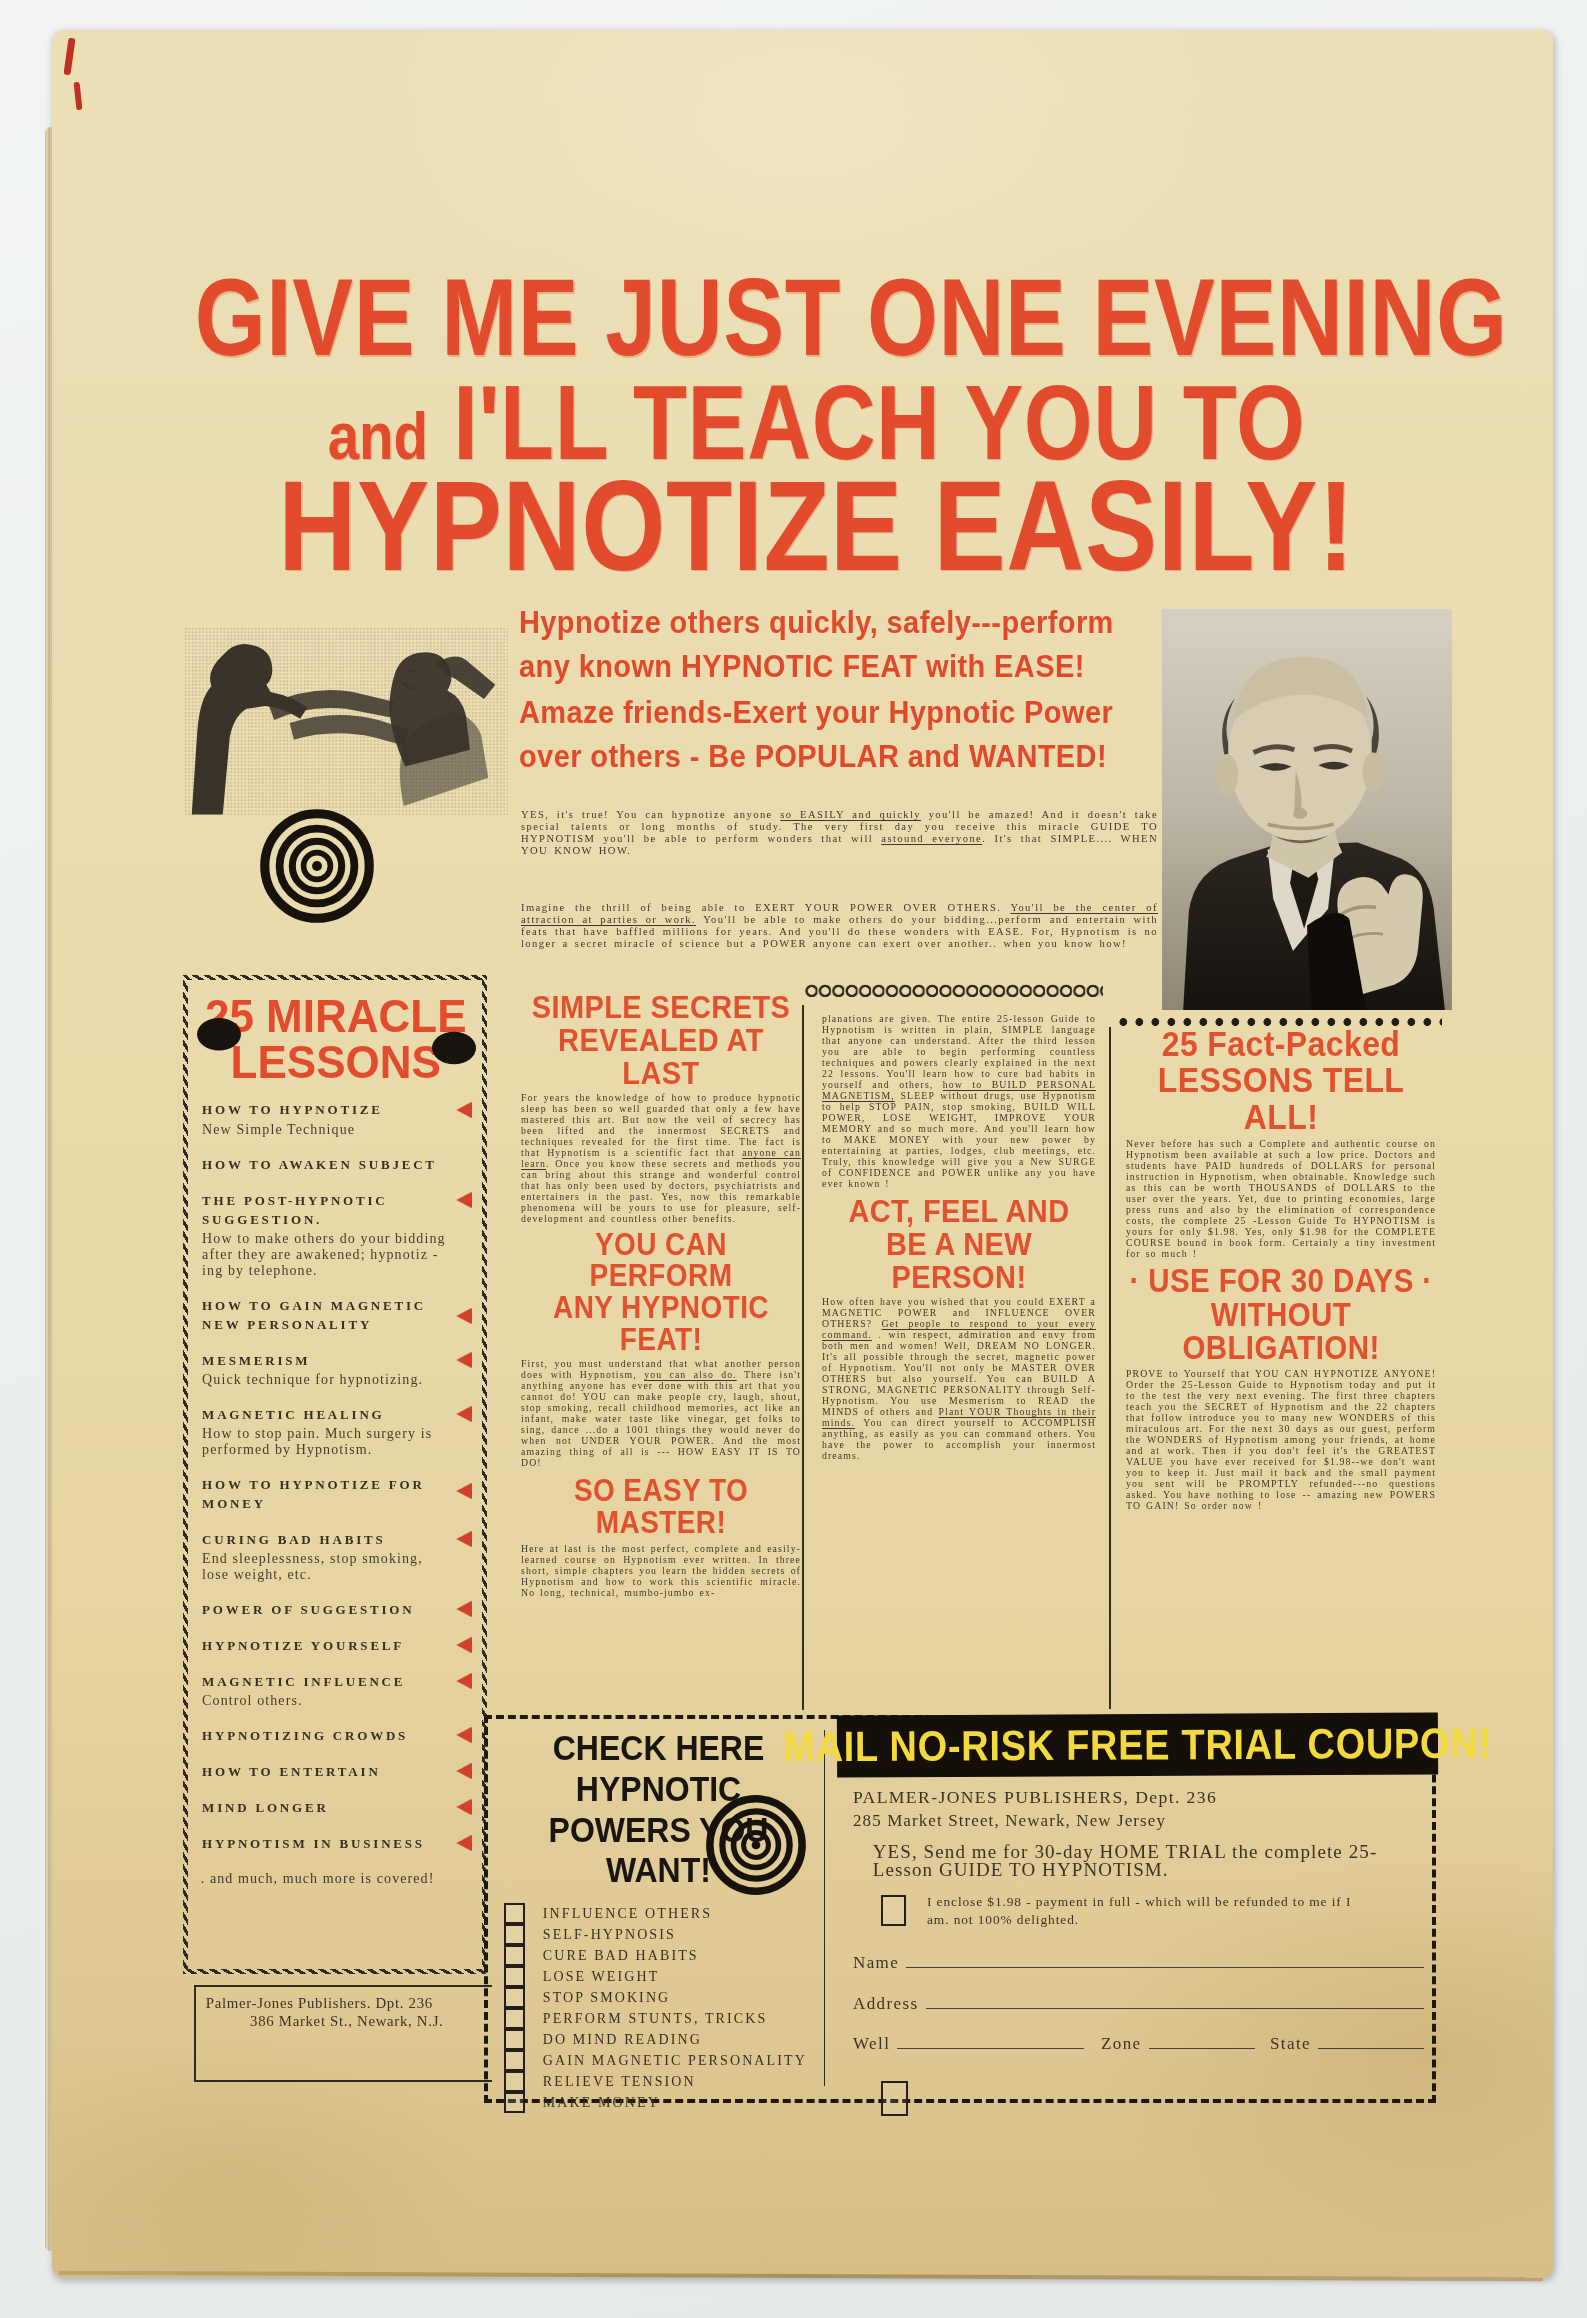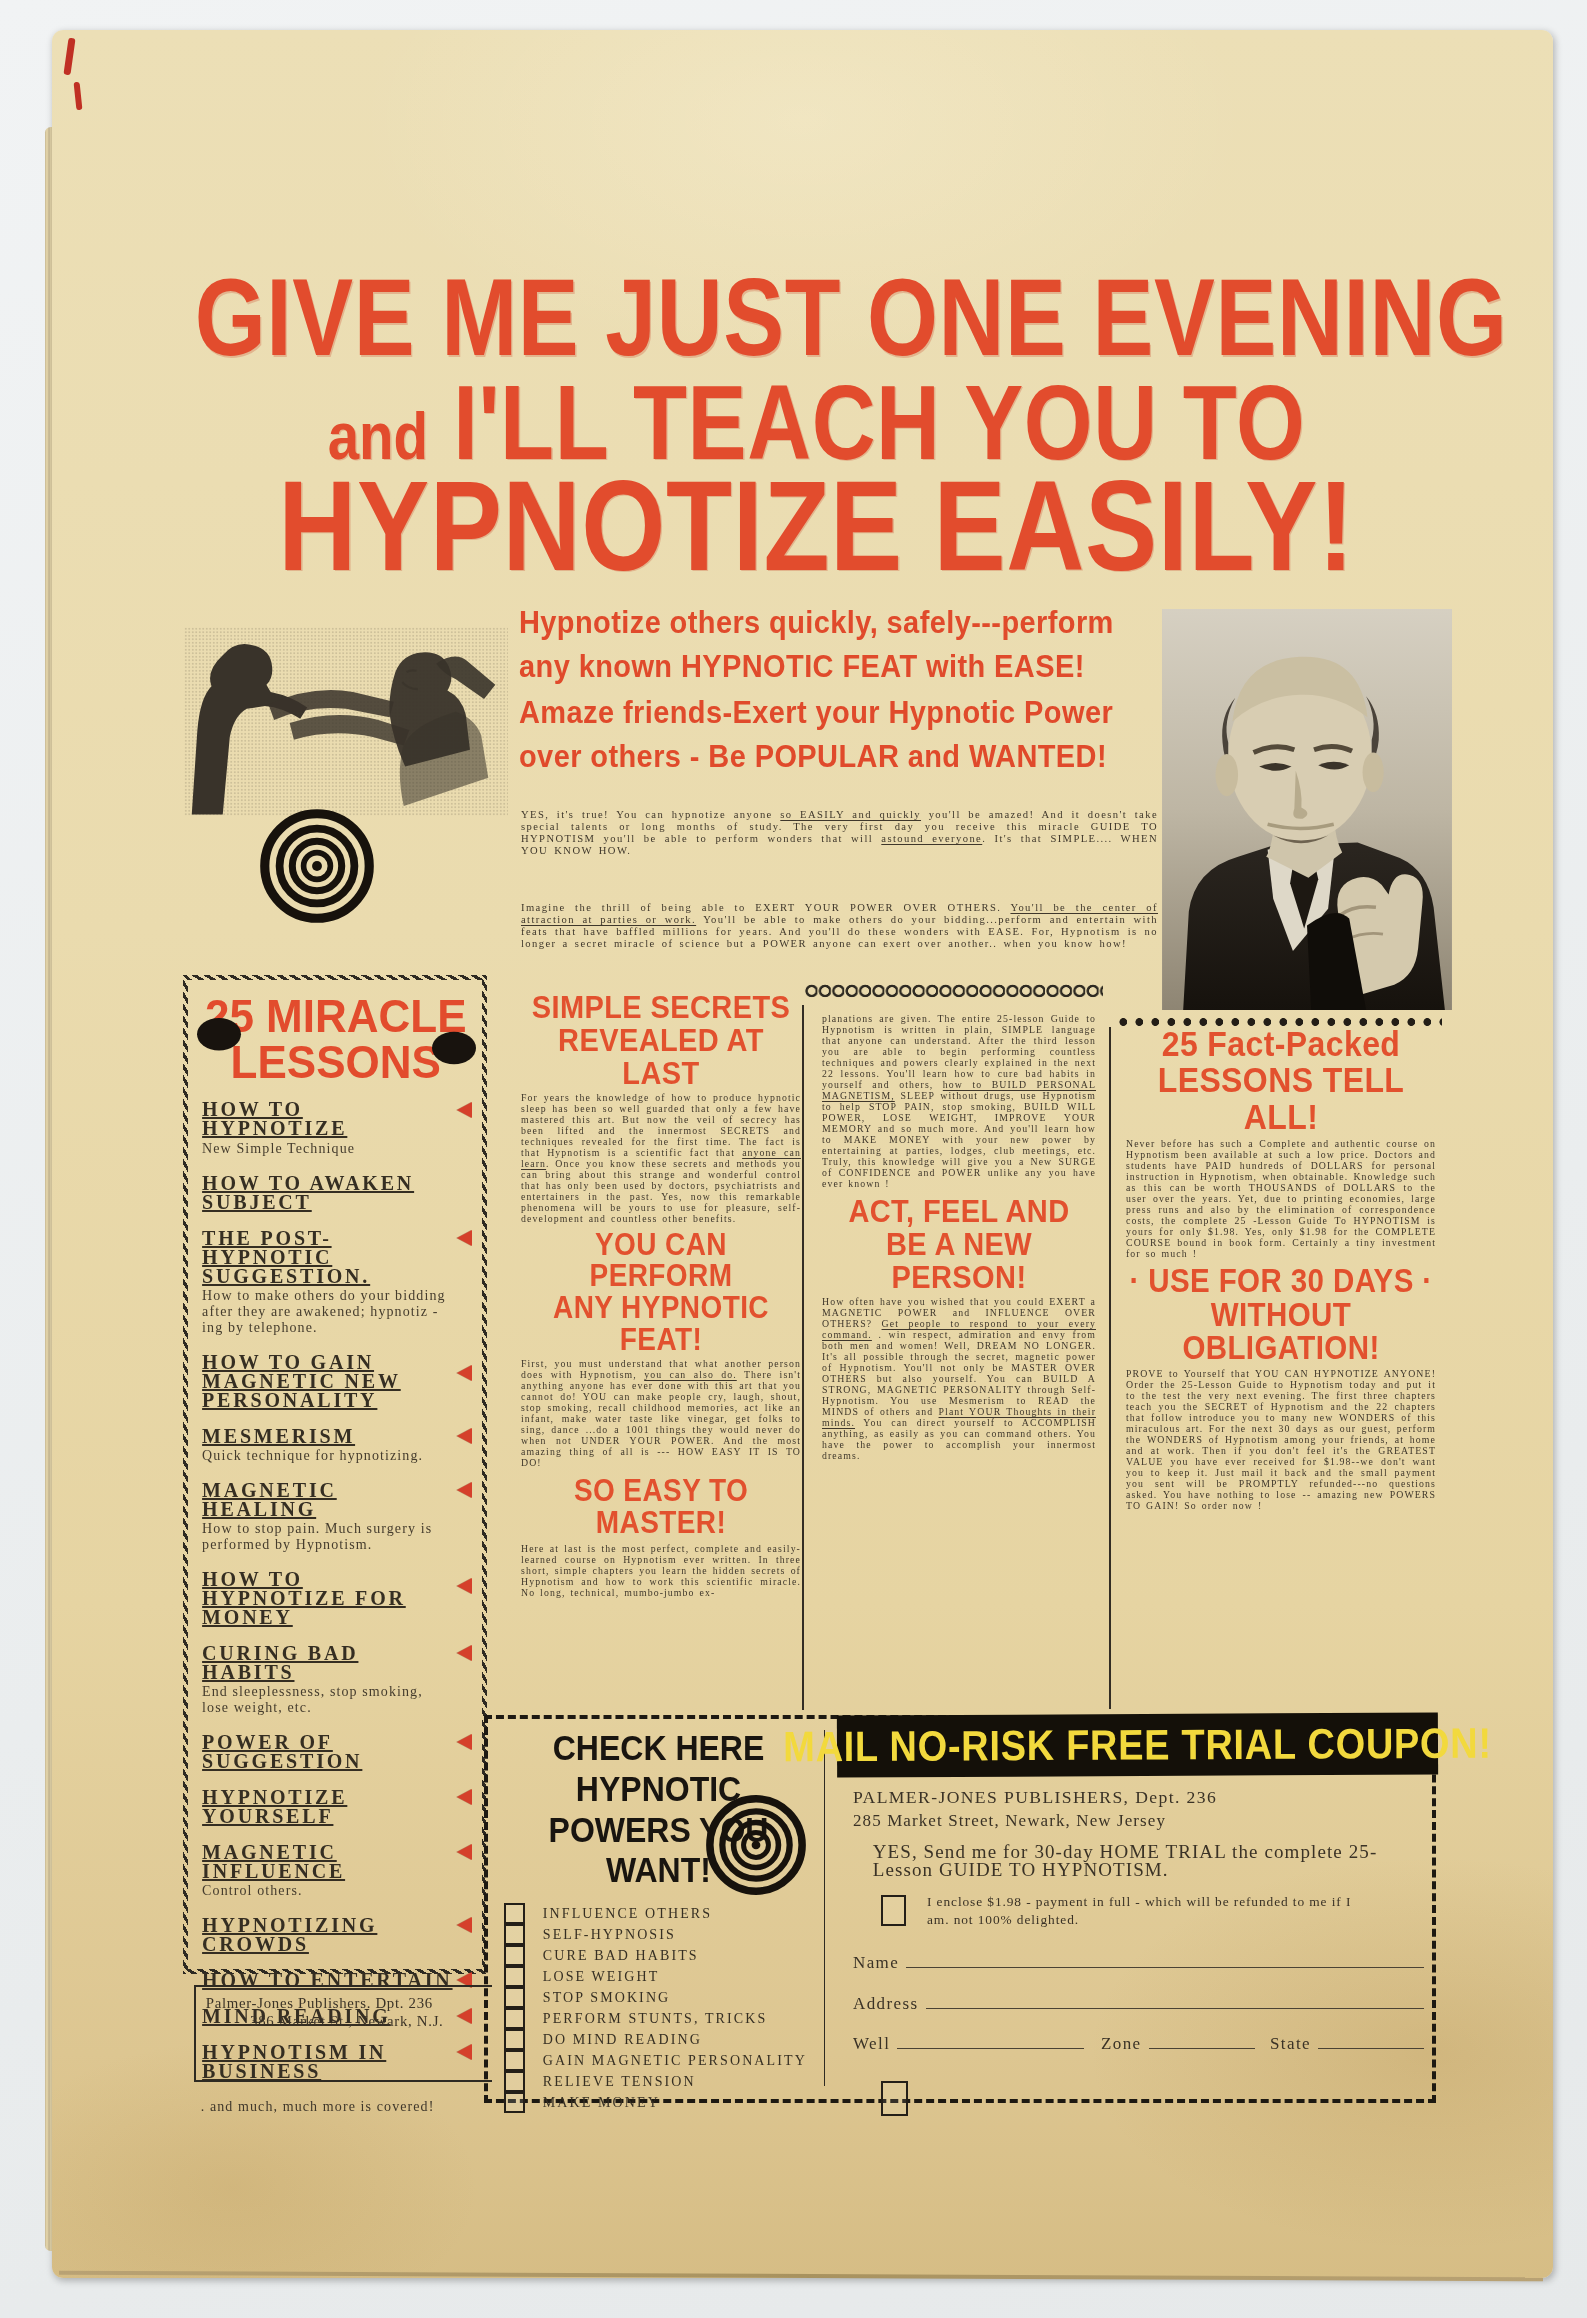--- a/index.html
+++ b/index.html
@@ -45,21 +45,21 @@
   
   .sidebar{position:absolute;left:183px;top:975px;width:304px;height:999px;
       border:5.6px solid transparent;
       border-image:repeating-linear-gradient(45deg,#2e2a22 0 4.2px,rgba(0,0,0,0) 4.2px 8.4px) 8;
       padding:4.2px 9.8px 4.2px 11.3px;box-sizing:border-box;}
   .sb-title{position:relative;text-align:center;font-family:"Liberation Sans",sans-serif;
       font-weight:900;font-size:44px;line-height:1.0;color:#e24c2d;transform:scaleY(1.05);
       margin-top:11.3px;}
   .sb-oval{position:absolute;width:44px;height:31px;background:#18130e;border-radius:50%;}
   .sb-item{position:relative;margin:17px 18.3px 0 2.8px;}
-  .sb-item-title{font-size:20px;font-weight:700;letter-spacing:2.8px;color:#352e22;line-height:19px;text-decoration:underline;}
+  .sb-item-title{font-size:13px;font-weight:700;letter-spacing:2.8px;color:#352e22;line-height:19px;}
   .sb-item-sub{font-size:14px;letter-spacing:1.1px;color:#453c2d;line-height:16px;margin-top:2.1px;}
   .sb-arrow{position:absolute;right:-18.3px;top:1.4px;width:0;height:0;
       border-top:8.4px solid transparent;border-bottom:8.4px solid transparent;
       border-right:15.5px solid #d5402b;filter:drop-shadow(-0.7px 0.7px 0 rgba(120,30,10,.4));}
   .sb-footer{font-size:14px;letter-spacing:1.1px;color:#3f372b;margin:18.3px 0 0 1.4px;}
   .pubbox{position:absolute;left:194px;top:1985px;width:298px;height:97px;
       border:2.1px solid #2e2a22;border-right:none;padding:7px 4.2px 0 9.8px;box-sizing:border-box;
       font-size:14.8px;letter-spacing:0.7px;color:#3a3226;line-height:18.3px;}
   
   .col{position:absolute;}
@@ -261,21 +261,21 @@
     </div>
     <div class="sb-item">
       <div class="sb-item-title">HYPNOTIZING CROWDS</div>
       <div class="sb-arrow"></div>
     </div>
     <div class="sb-item">
       <div class="sb-item-title">HOW TO ENTERTAIN</div>
       <div class="sb-arrow"></div>
     </div>
     <div class="sb-item">
-      <div class="sb-item-title">MIND READING</div>
+      <div class="sb-item-title">MIND LONGER</div>
       <div class="sb-arrow"></div>
     </div>
     <div class="sb-item">
       <div class="sb-item-title">HYPNOTISM IN BUSINESS</div>
       <div class="sb-arrow"></div>
     </div>
     <div class="sb-footer">. and much, much more is covered!</div>
   </div>
 
   <div class="pubbox">

